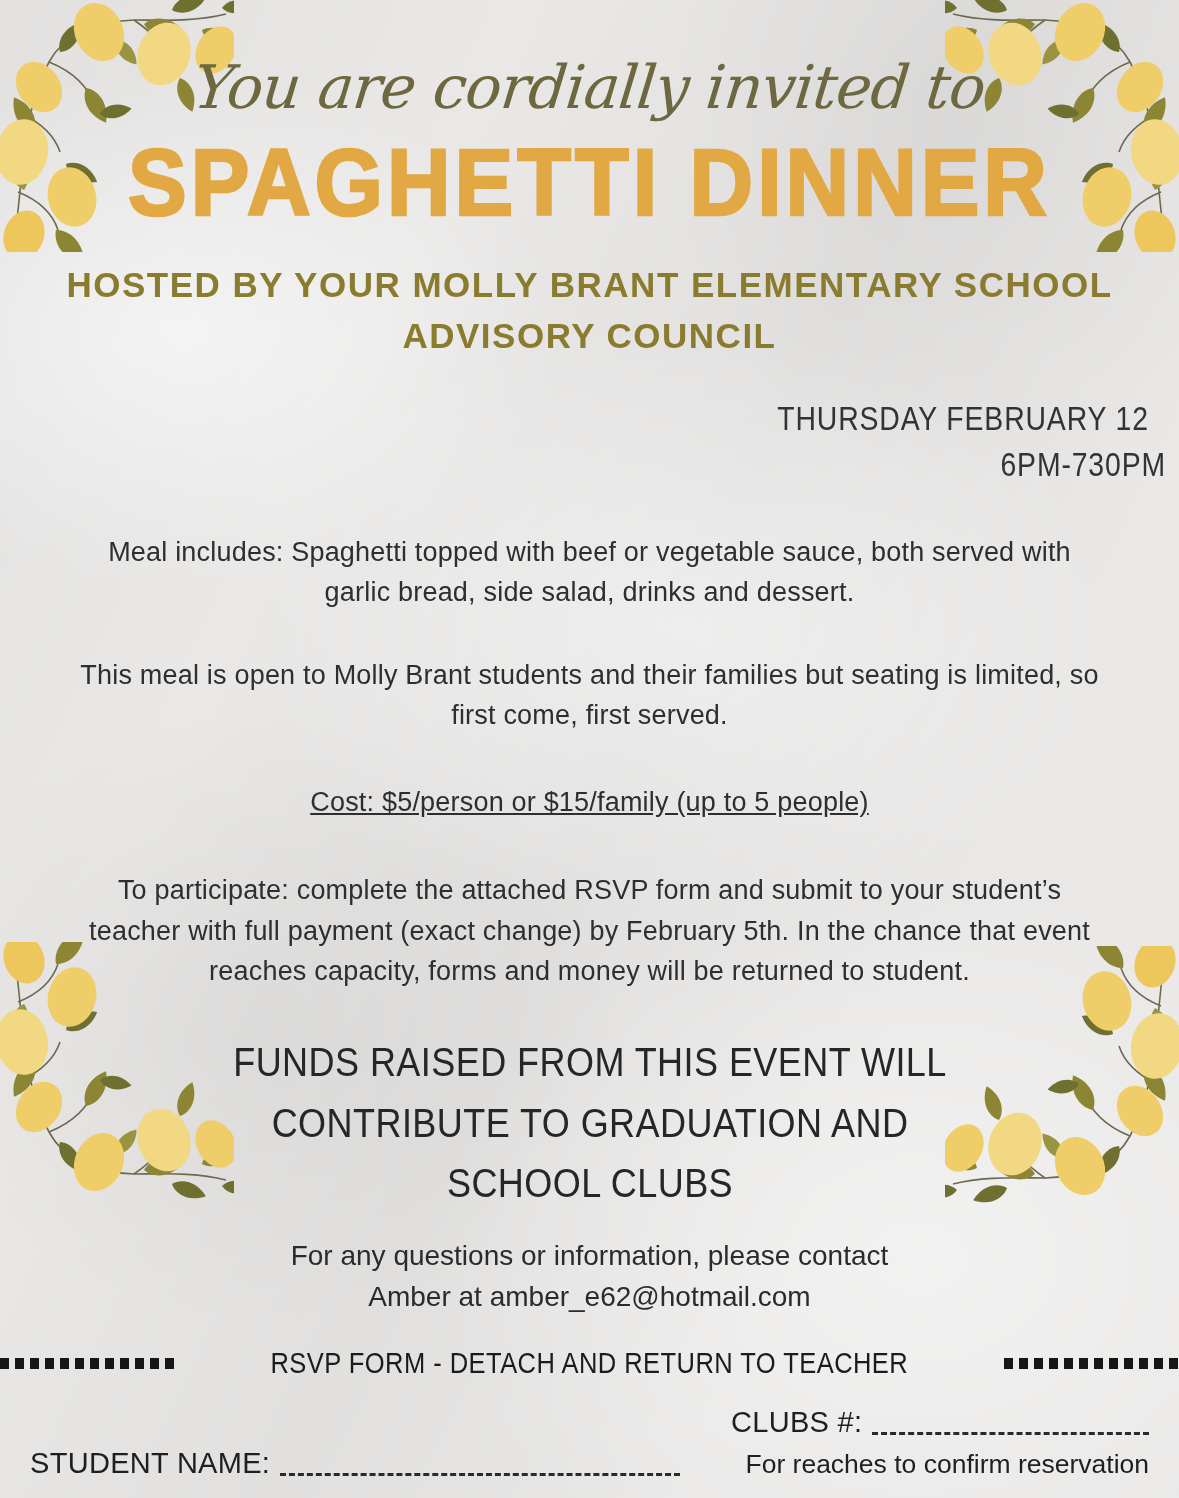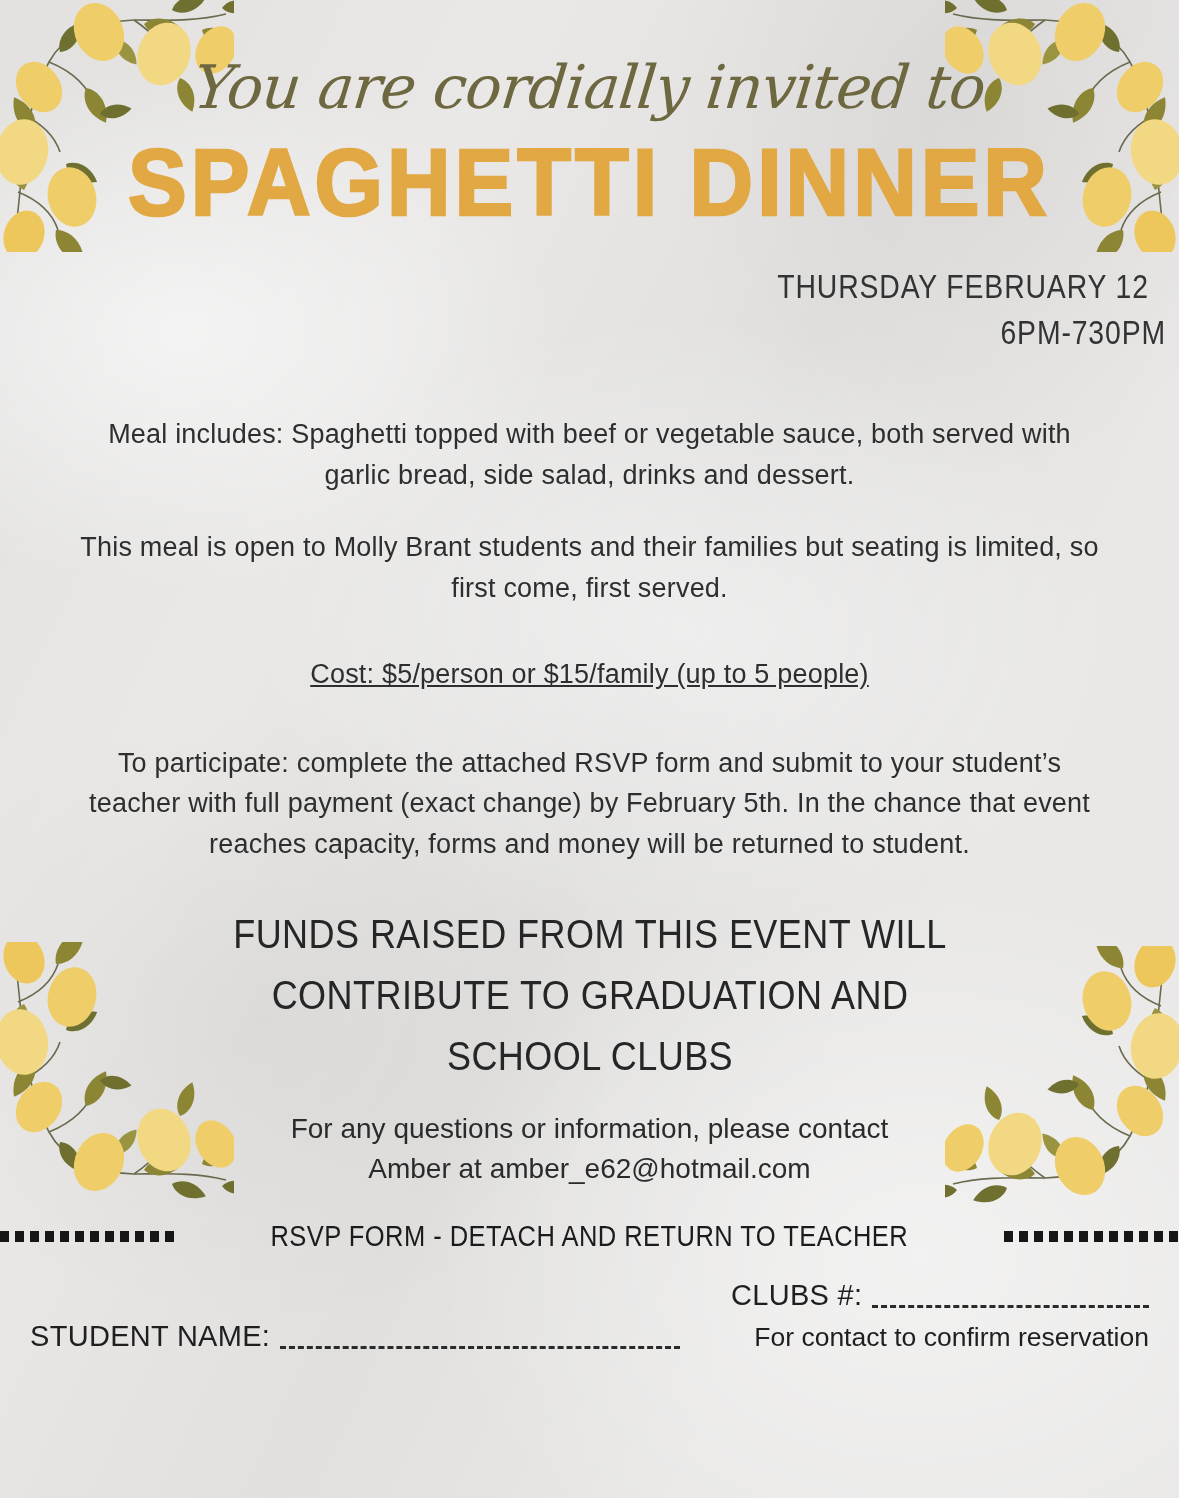--- a/index.html
+++ b/index.html
@@ -72,22 +72,22 @@
 
   
   .para {
     margin:0 auto;
     text-align:center;
     font-size:27px;
     line-height:1.5;
     letter-spacing:0.2px;
     color:#2e2e2e;
   }
-  .p-meal        { margin-top:58px; max-width:1000px; }
-  .p-seating     { margin-top:32px; max-width:1030px; }
+  .p-meal        { margin-top:44px; max-width:1000px; }
+  .p-seating     { margin-top:42px; max-width:1030px; }
   .p-cost        { margin-top:46px; max-width:1000px;text-decoration:underline; }
   .p-participate { margin-top:48px; max-width:1030px; }
   .funds {
     margin:40px auto 0;
     width:880px;
     text-align:center;
     font-size:40px;
     line-height:1.52;
     letter-spacing:0.5px;
     color:#262626;
@@ -192,20 +192,24 @@
     </svg>
   <svg class="deco bl">
       <use href="#corner-spray"></use>
     </svg>
   <svg class="deco br">
       <use href="#corner-spray"></use>
     </svg>
 
   <div class="invite-script">You are cordially invited to</div>
   <div class="main-title">SPAGHETTI DINNER</div>
+  <div class="hosted">
+    <span>HOSTED BY YOUR MOLLY BRANT ELEMENTARY SCHOOL</span><br>
+    <span>ADVISORY COUNCIL</span>
+  </div>
 
   <div class="when">
     <span class="cond">THURSDAY FEBRUARY 12</span><br>
     <span class="cond">6PM-730PM</span>
   </div>
 
   <p class="para p-meal">Meal includes: Spaghetti topped with beef or vegetable sauce, both served with garlic bread, side salad, drinks and dessert.</p>
   <p class="para p-seating">This meal is open to Molly Brant students and their families but seating is limited, so first come, first served.</p>
   <p class="para p-cost">Cost: $5/person or $15/family (up to 5 people)</p>
   <p class="para p-participate">To participate: complete the attached RSVP form and submit to your student’s teacher with full payment (exact change) by February 5th.  In the chance that event reaches capacity,  forms and money will be returned to student.</p>
@@ -226,18 +230,18 @@
   <div class="form">
 
     <div class="frow row-name">
       <span class="flabel">STUDENT NAME:</span>
       <span class="blank name"></span>
       <div class="right-col">
         <div class="frow">
           <span class="flabel">CLUBS #:</span>
           <span class="blank"></span>
         </div>
-        <div class="phone-note">For contact to confirm reservation</div>
+        <div class="phone-note">For reaches to confirm reservation</div>
       </div>
     </div>
 
   </div>
 </div>
 
 </body></html>

